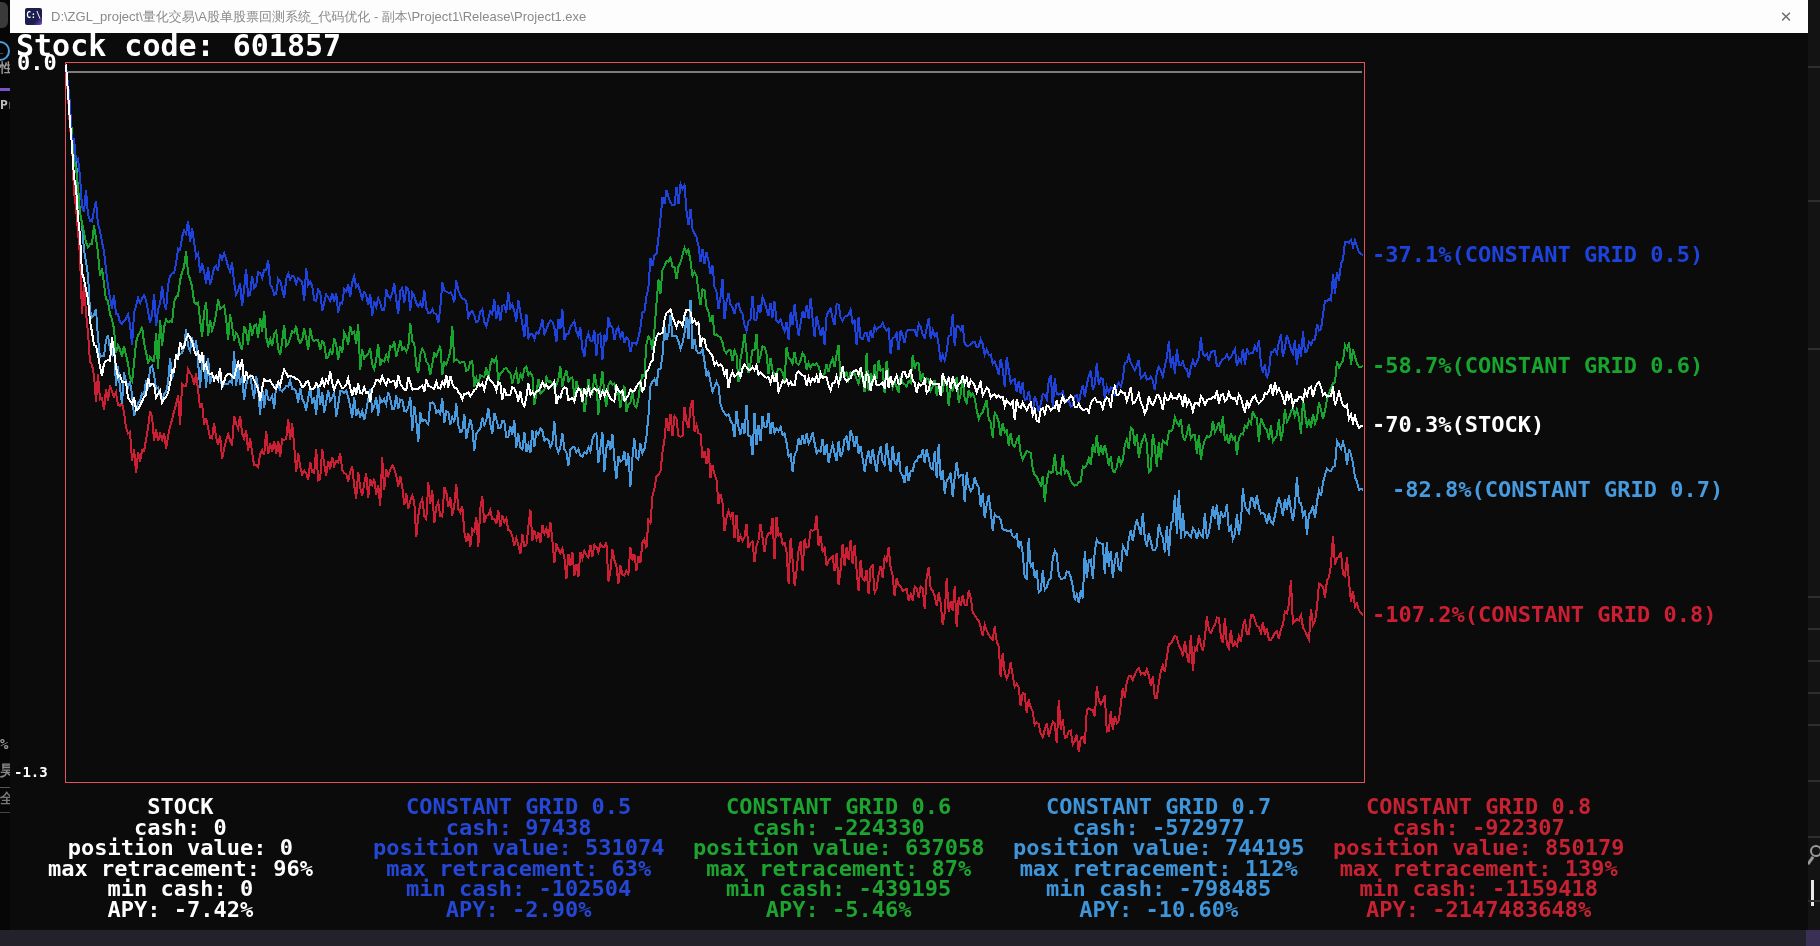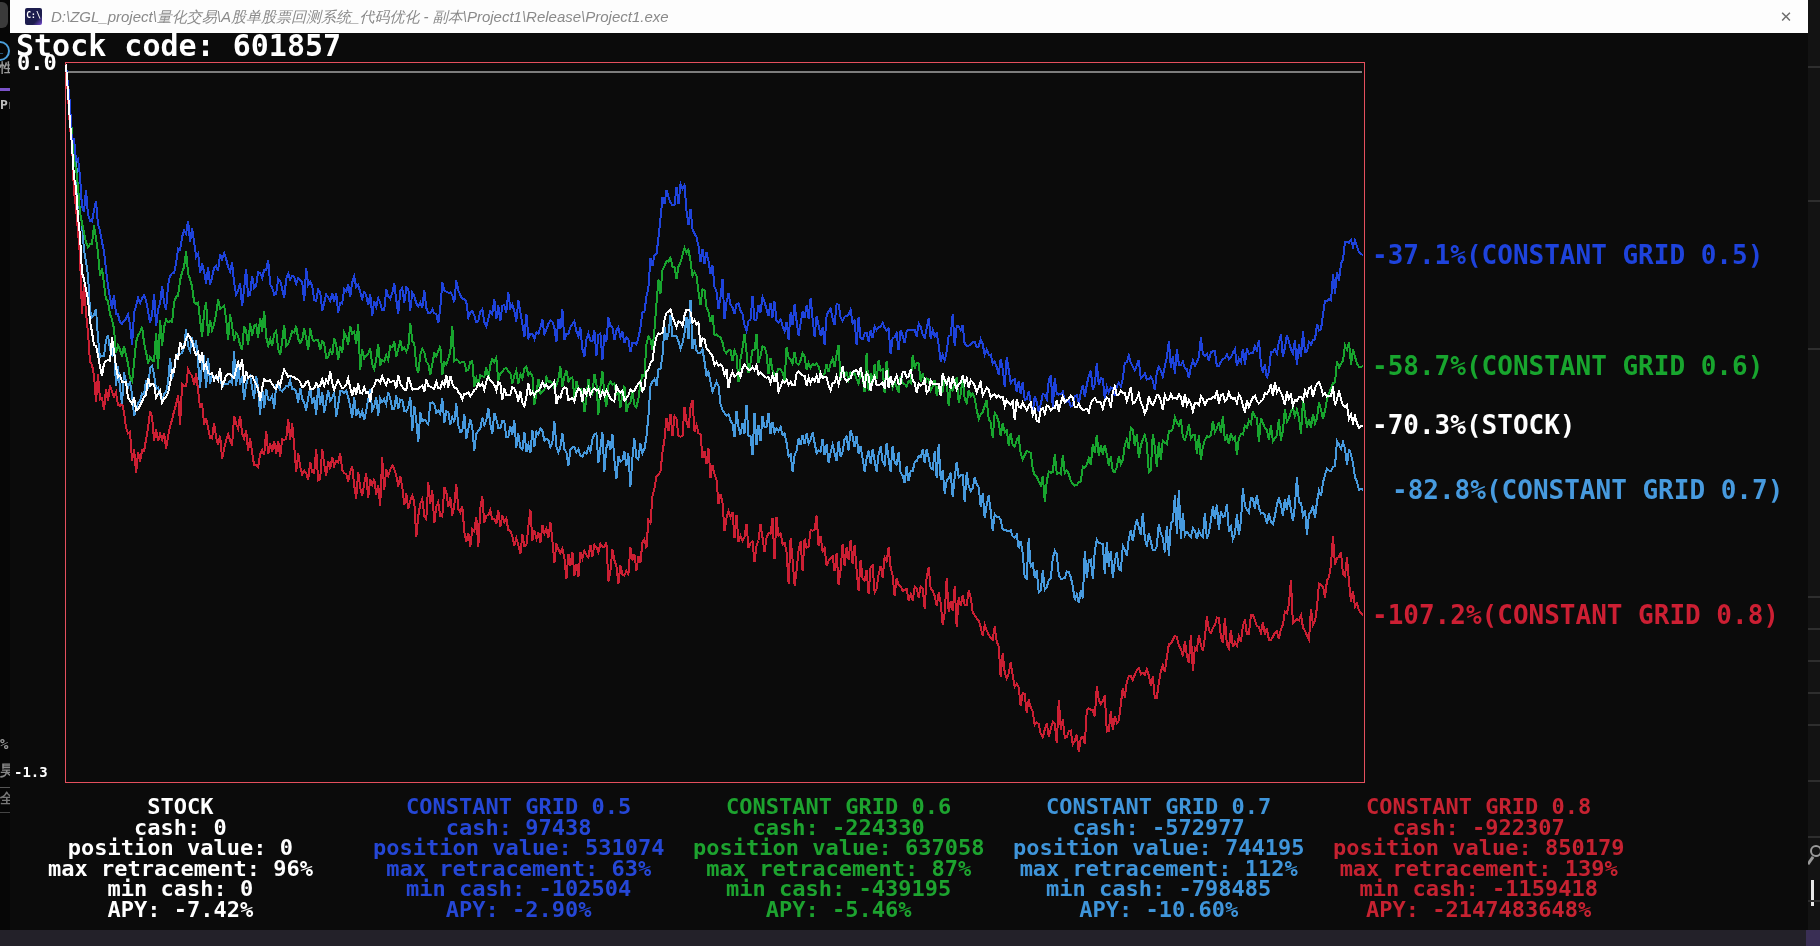--- a/index.html
+++ b/index.html
@@ -11,36 +11,36 @@
   #console-window{position:absolute;left:10px;top:0;width:1798px;height:930px;background:#0b0b0b;}
   #title-bar{position:absolute;left:0;top:0;width:100%;height:33px;background:#fdfdfd;}
   #app-icon{
     position:absolute;left:15px;top:8px;width:17px;height:17px;border-radius:2px;
     background:linear-gradient(135deg,#1d1d4e 70%,#7b4fd8 100%);
     color:#ffffff;font-family:"DejaVu Sans Mono",monospace;font-size:8px;font-weight:bold;
     line-height:15px;text-align:center;overflow:hidden;
   }
   #window-title{
     position:absolute;left:41px;top:0;height:42px;line-height:33px;
-    color:#8a8a8a;font-size:15px;white-space:nowrap;font-style:italic;
+    color:#8a8a8a;font-size:13px;white-space:nowrap;
   }
   #close-button{
     position:absolute;right:8px;top:0;width:28px;height:33px;line-height:33px;
     text-align:center;color:#6e6e6e;font-size:15px;cursor:pointer;
   }
   
   .ct{font-family:"DejaVu Sans Mono",monospace;font-weight:bold;white-space:pre;}
   #stock-code-line{position:absolute;left:16px;top:35px;font-size:30px;line-height:22px;color:#ffffff;}
   #axis-top{position:absolute;left:17px;top:52px;font-size:22px;line-height:22px;color:#ffffff;}
   #axis-bottom{position:absolute;left:14px;top:761px;font-size:14px;line-height:22px;color:#ffffff;}
   
   #plot-border{position:absolute;left:65px;top:62px;width:1298px;height:719px;border:1px solid #e5505e;}
   #zero-line{position:absolute;left:67px;top:71px;width:1295px;height:2px;background:#7d7d7d;}
   #chart-svg{position:absolute;left:0;top:0;}
-  .series-end-label{position:absolute;left:1372px;font-size:26px;line-height:26px;
+  .series-end-label{position:absolute;left:1372px;font-size:22px;line-height:26px;
     font-family:"DejaVu Sans Mono",monospace;font-weight:bold;white-space:pre;}
   
   .stat-col{position:absolute;top:797px;text-align:center;}
   .stat-col div{font-size:22px;line-height:20.5px;height:20.5px;
     font-family:"DejaVu Sans Mono",monospace;font-weight:bold;white-space:pre;}
   
   .frag{position:absolute;overflow:hidden;}
   #frag-pill{left:0;top:2px;width:8px;height:26px;background:#3a3a3a;border-radius:0 6px 6px 0;}
   #frag-arrow-wrap{left:0;top:41px;width:10px;height:20px;}
   #frag-arrow{position:absolute;left:-10px;top:0;width:16px;height:16px;border:2px solid #4a9eda;

